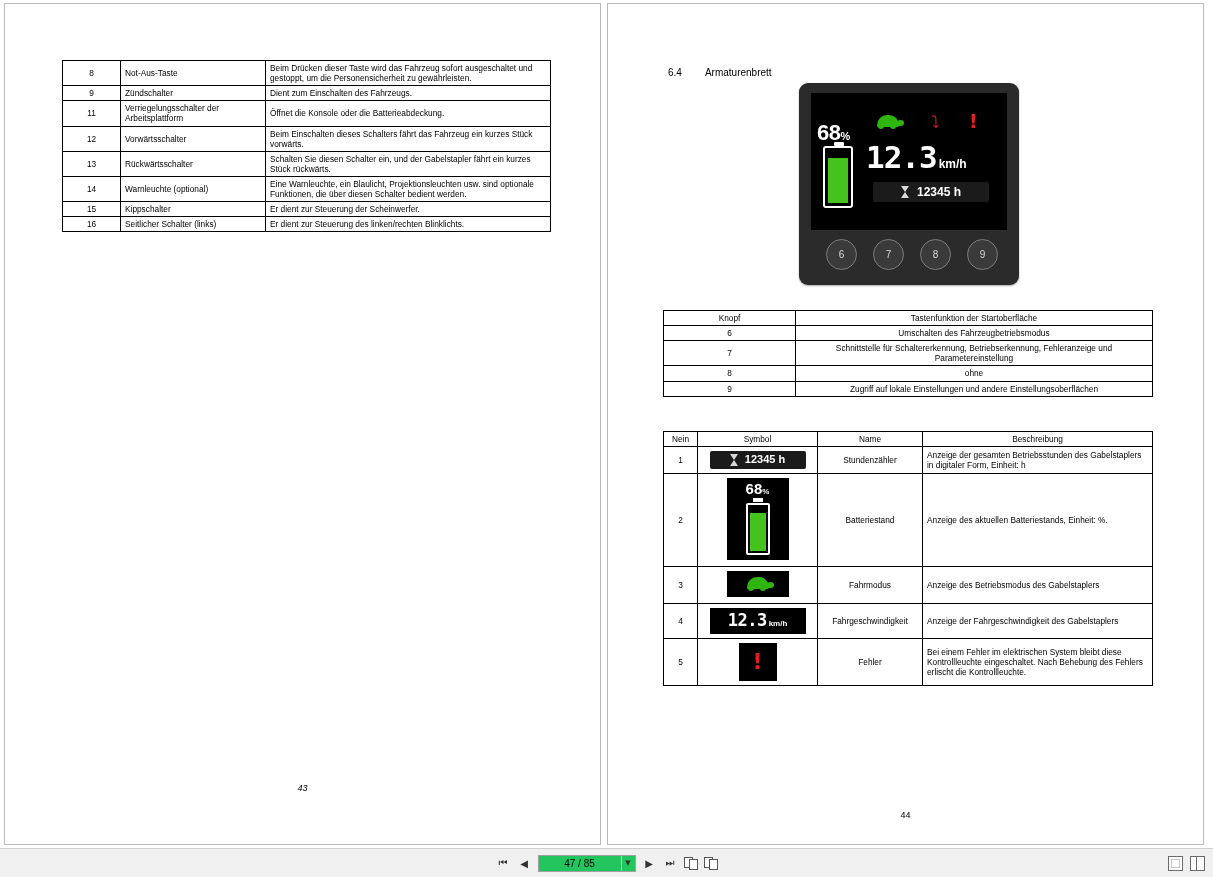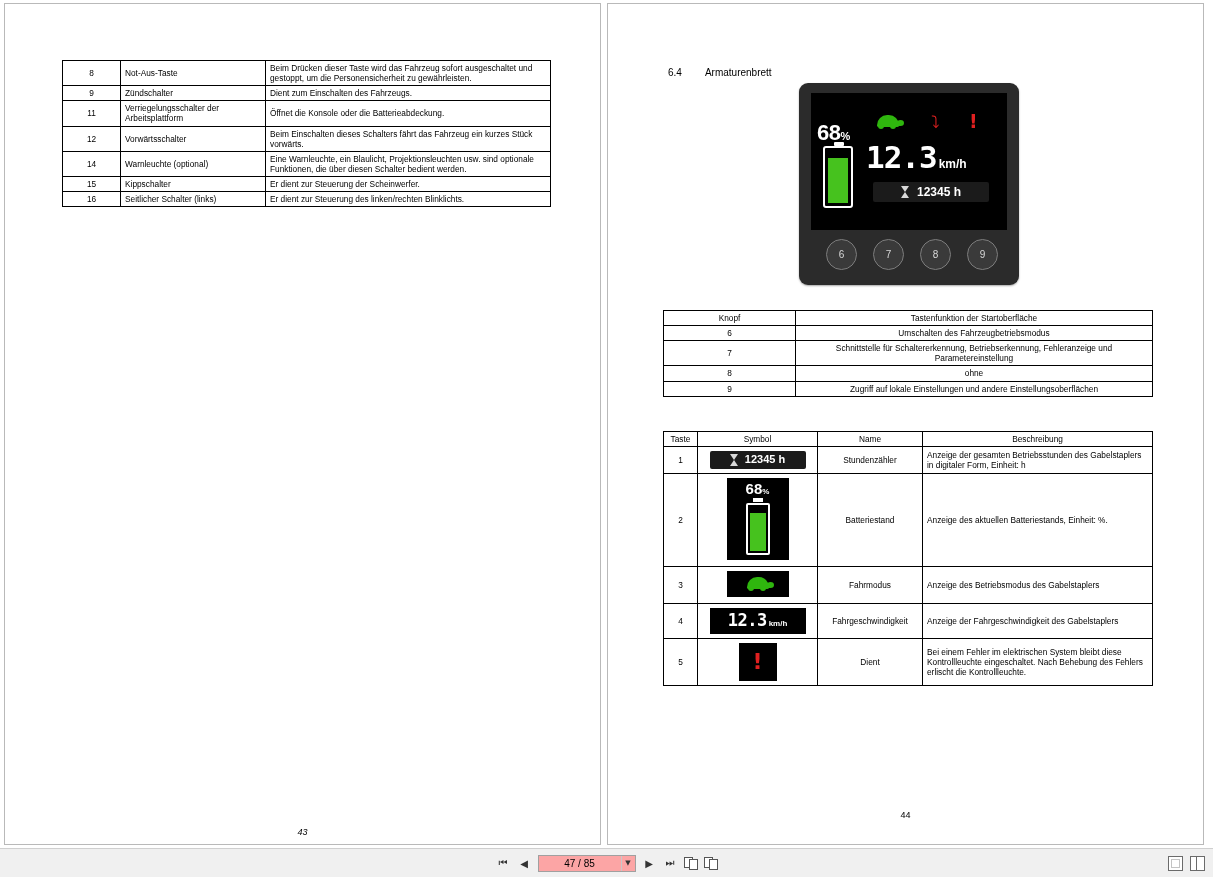--- a/index.html
+++ b/index.html
@@ -392,21 +392,21 @@
     color: #333;
     font-size: 10px;
     font-family: "DejaVu Sans", sans-serif;
     background: transparent;
     border: 0;
   }
   #page-field {
     width: 98px;
     height: 17px;
     border: 1px solid #a0a0a0;
-    background: #fca5a5;
+    background: #22c55e;
     display: flex;
     align-items: center;
     box-sizing: border-box;
   }
   #page-field .val {
     flex: 1;
     text-align: center;
     font-size: 10px;
     color: #000;
   }
@@ -489,38 +489,43 @@
           <td class="c">11</td>
           <td class="l">Verriegelungsschalter der Arbeitsplattform</td>
           <td class="l">Öffnet die Konsole oder die Batterieabdeckung.</td>
         </tr>
         <tr>
           <td class="c">12</td>
           <td class="l">Vorwärtsschalter</td>
           <td class="l">Beim Einschalten dieses Schalters fährt das Fahrzeug ein kurzes Stück vorwärts.</td>
         </tr>
         <tr>
+          <td class="c">13</td>
+          <td class="l">Rückwärtsschalter</td>
+          <td class="l">Schalten Sie diesen Schalter ein, und der Gabelstapler fährt ein kurzes Stück rückwärts.</td>
+        </tr>
+        <tr>
           <td class="c">14</td>
           <td class="l">Warnleuchte (optional)</td>
           <td class="l">Eine Warnleuchte, ein Blaulicht, Projektionsleuchten usw. sind optionale Funktionen, die über diesen Schalter bedient werden.</td>
         </tr>
         <tr>
           <td class="c">15</td>
           <td class="l">Kippschalter</td>
           <td class="l">Er dient zur Steuerung der Scheinwerfer.</td>
         </tr>
         <tr>
           <td class="c">16</td>
           <td class="l">Seitlicher Schalter (links)</td>
           <td class="l">Er dient zur Steuerung des linken/rechten Blinklichts.</td>
         </tr>
       </tbody>
     </table>
 
-    <div class="page-number" style="top:823px;font-style:italic;">43</div>
+    <div class="page-number" style="top:779px;font-style:italic;">43</div>
   </div>
 
   <div class="sheet" id="page-right">
 
     <div id="heading-64">
       <span class="sec">6.4</span><span>Armaturenbrett</span>
     </div>
 
     <div id="dashboard">
       <div id="screen">
@@ -581,21 +586,21 @@
 
     <table class="doc" id="tbl-symbols">
       <colgroup>
           <col class="n">
           <col class="s">
           <col class="m">
           <col>
         </colgroup>
       <tbody>
         <tr>
-          <td class="c">Taste</td>
+          <td class="c">Nein</td>
           <td class="c">Symbol</td>
           <td class="c">Name</td>
           <td class="c">Beschreibung</td>
         </tr>
 
         <tr>
           <td class="c">1</td>
           <td class="symcell">
             <span class="sym-hours">
               <span class="hourglass"></span>
@@ -647,21 +652,21 @@
           </td>
           <td class="c">Fahrgeschwindigkeit</td>
           <td class="l">Anzeige der Fahrgeschwindigkeit des Gabelstaplers</td>
         </tr>
 
         <tr>
           <td class="c">5</td>
           <td class="symcell">
             <span class="sym-fault">!</span>
           </td>
-          <td class="c">Dient</td>
+          <td class="c">Fehler</td>
           <td class="l">Bei einem Fehler im elektrischen System bleibt diese Kontrollleuchte eingeschaltet. Nach Behebung des Fehlers erlischt die Kontrollleuchte.</td>
         </tr>
       </tbody>
     </table>
 
     <div class="page-number" style="top:806px;">44</div>
   </div>
 
   <div id="toolbar">
     <div id="toolbar-center">

